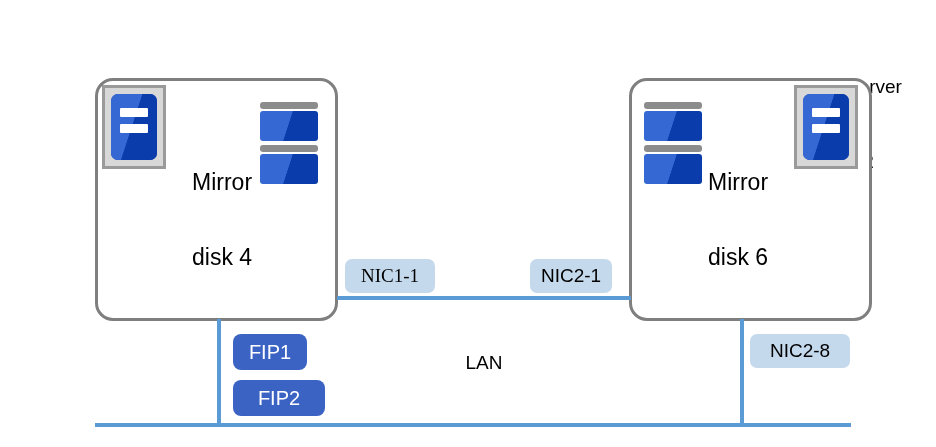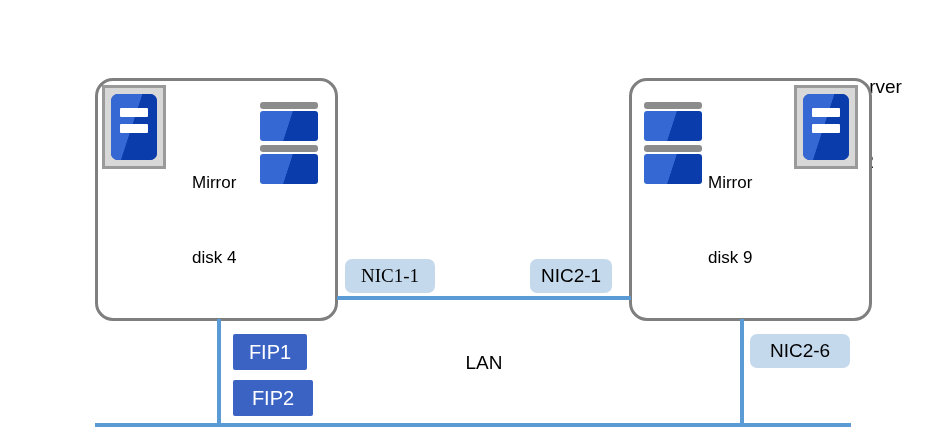--- a/index.html
+++ b/index.html
@@ -107,21 +107,21 @@
     margin-top: 2px;
     border-radius: 3px;
     background: linear-gradient(108deg, #3668d4 0%, #3668d4 48%, #0b3cac 49%, #0b3cac 100%);
   }
   .disk-unit-1 { top: 0; }
   .disk-unit-2 { top: 43px; }
 
   
   .disk-label {
     position: absolute;
-    font-size: 17px;
+    font-size: 23px;
     color: #000000;
     line-height: 25px;
     white-space: pre;
   }
   #disk-label-left  { left: 192px; top: 120px; text-align: left; }
   #disk-label-right { left: 708px; top: 120px; text-align: left; }
   .disk-label .line { display: block; }
 
   
   .lan-line-h {
@@ -153,30 +153,30 @@
   }
   #nic-chip-1-1 { left: 345px; top: 259px; width: 90px; height: 34px; font-family: Liberation Serif, serif; }
   #nic-chip-2-1 { left: 530px; top: 259px; width: 82px; height: 34px; }
   #nic-chip-1-2 { left: 104px; top: 334px; width: 100px; height: 34px; }
   #nic-chip-2-2 { left: 750px; top: 334px; width: 100px; height: 34px; }
 
   
   .fip-chip {
     position: absolute;
     background: #3b63c4;
-    border-radius: 2px;
+    border-radius: 8px;
     color: #ffffff;
     font-size: 20px;
     display: flex;
     align-items: center;
     justify-content: center;
     white-space: nowrap;
   }
   #fip-chip-1 { left: 233px; top: 334px; width: 74px; height: 36px; }
-  #fip-chip-2 { left: 233px; top: 380px; width: 80px; height: 36px; }
+  #fip-chip-2 { left: 233px; top: 380px; width: 92px; height: 36px; }
 
   
   .lan-label {
     position: absolute;
     font-size: 19px;
     color: #000000;
     line-height: 25px;
     text-align: center;
     white-space: pre;
   }
@@ -240,31 +240,31 @@
     </div>
   </div>
 
   <div class="disk-label" id="disk-label-left">
     <span class="line">Mirror</span>
     <span class="line">disk 4</span>
   </div>
 
   <div class="disk-label" id="disk-label-right">
     <span class="line">Mirror</span>
-    <span class="line">disk 9</span>
+    <span class="line">disk 6</span>
   </div>
 
   <div class="lan-line-h" id="interconnect-lan-line"></div>
   <div class="lan-line-h" id="public-lan-line"></div>
   <div class="lan-line-v" id="public-lan-drop-left"></div>
   <div class="lan-line-v" id="public-lan-drop-right"></div>
 
   <div class="nic-chip" id="nic-chip-1-1">NIC1-1</div>
   <div class="nic-chip" id="nic-chip-2-1">NIC2-1</div>
-  <div class="nic-chip" id="nic-chip-2-2">NIC2-6</div>
+  <div class="nic-chip" id="nic-chip-2-2">NIC2-8</div>
 
   <div class="fip-chip" id="fip-chip-1">FIP1</div>
   <div class="fip-chip" id="fip-chip-2">FIP2</div>
 
   <div class="lan-label" id="interconnect-lan-label">
     <span class="line">LAN</span>
   </div>
 
   <div class="lan-label" id="public-lan-label">
     <span class="line">Public  LAN</span>

